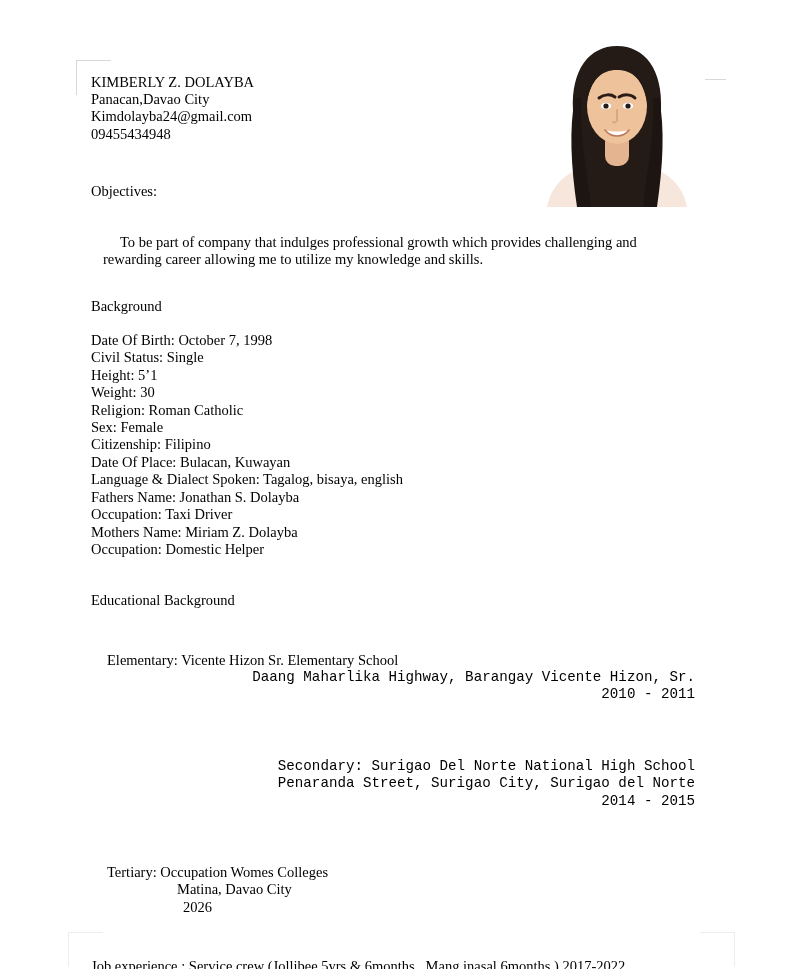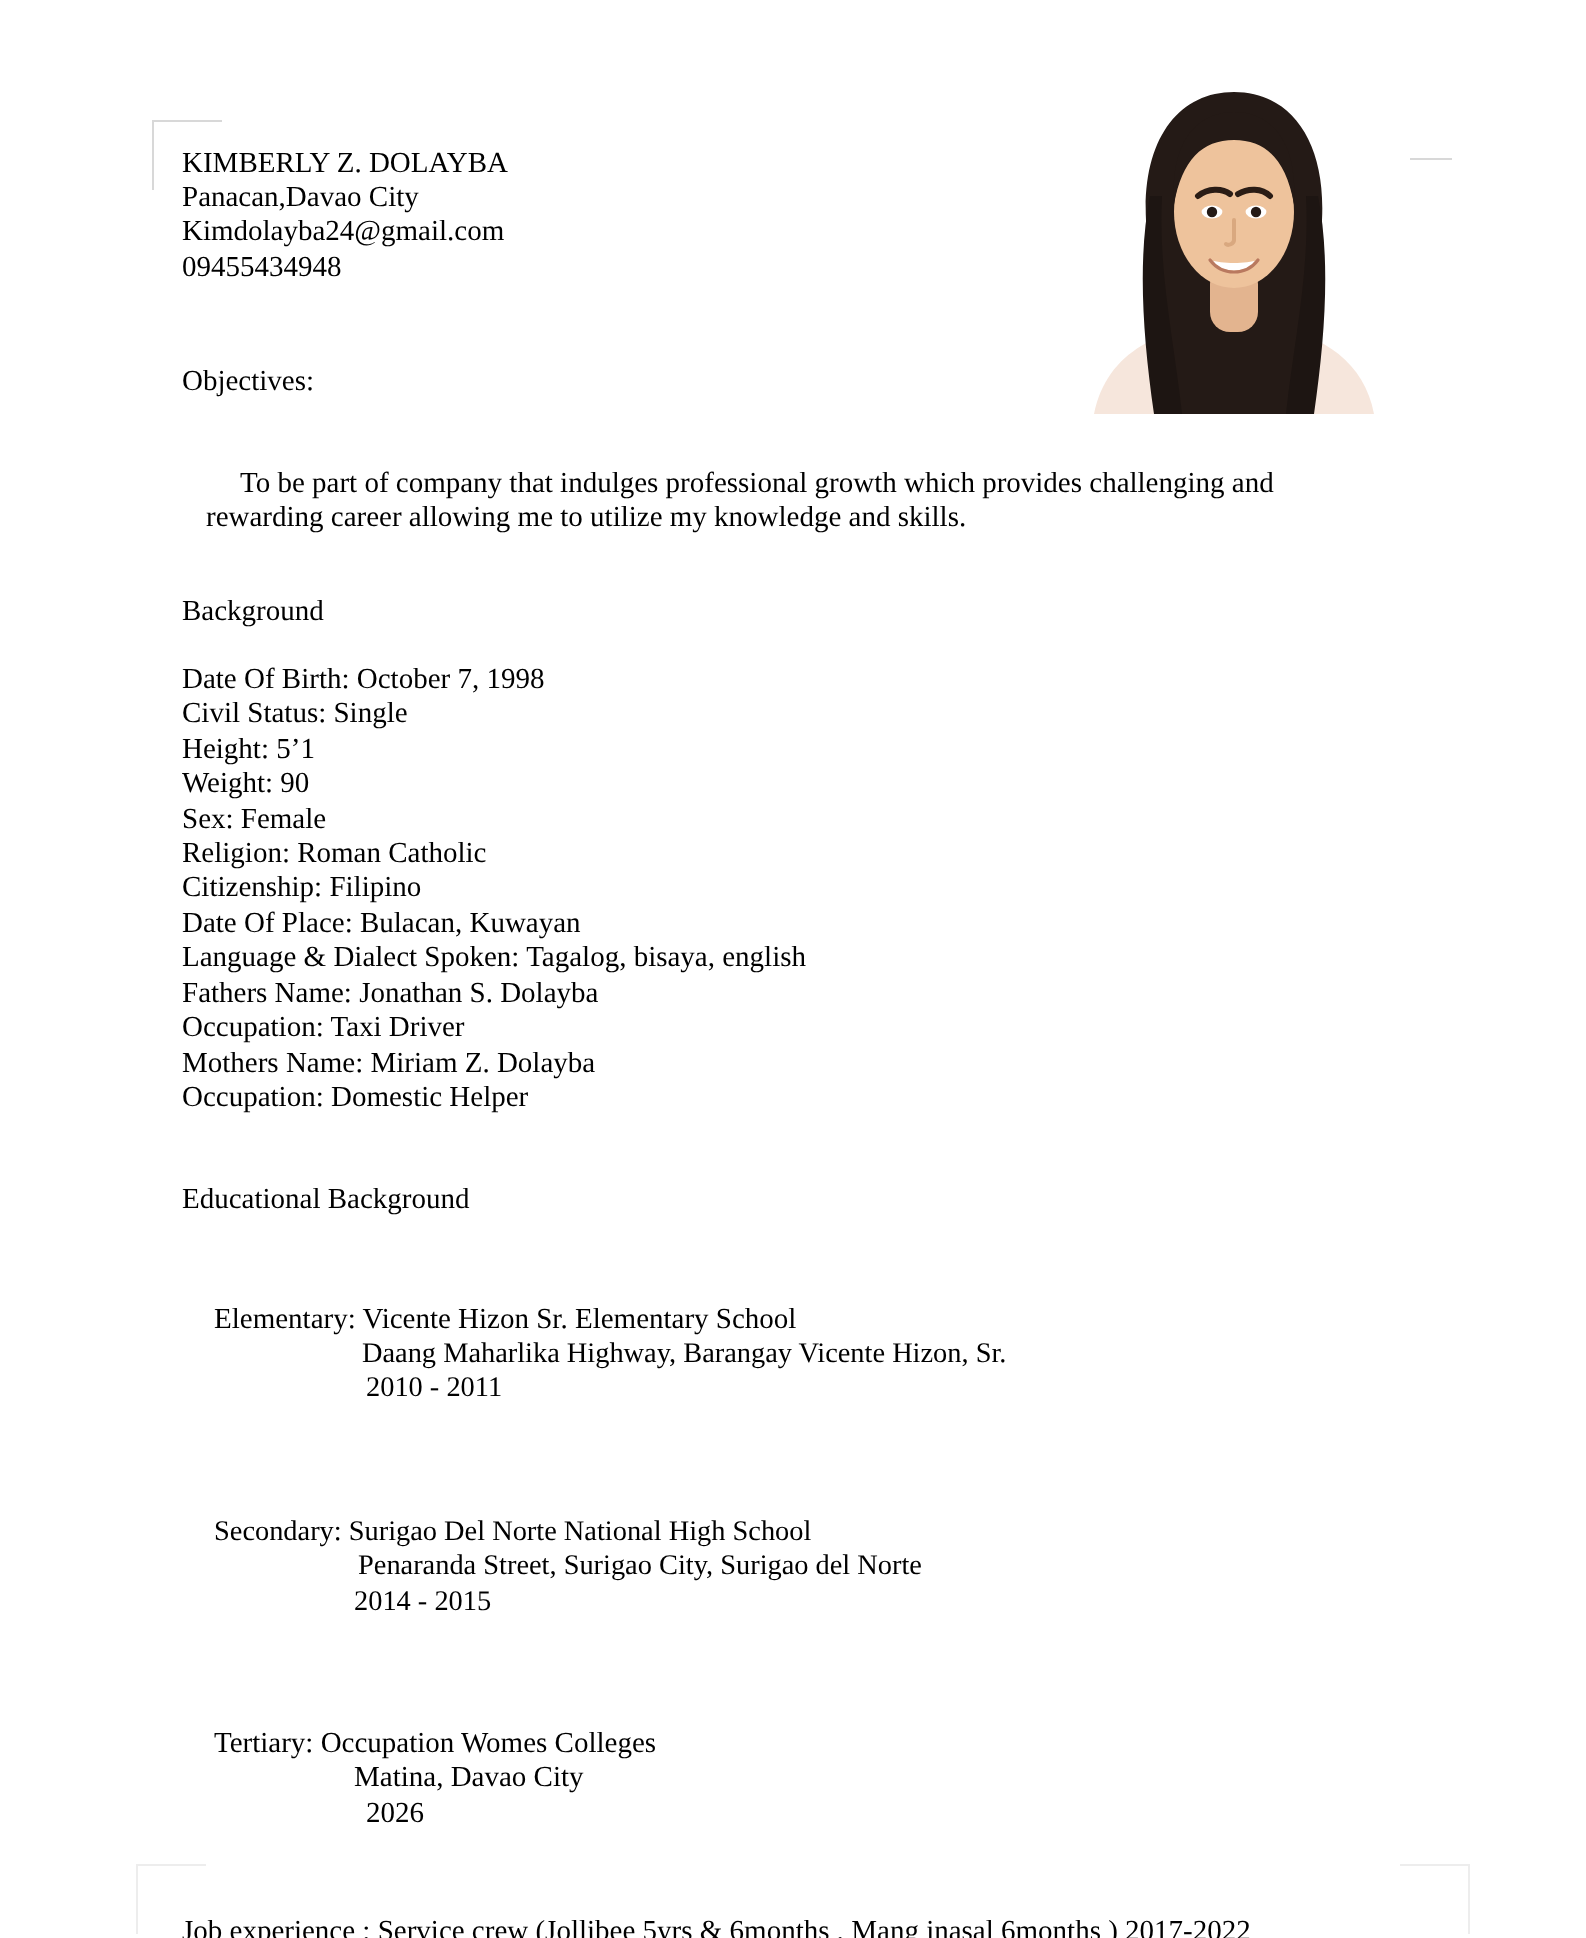--- a/index.html
+++ b/index.html
@@ -46,21 +46,21 @@
 
   
   .content {
     position: absolute;
     left: 91px;
     top: 74px;
     width: 620px;
   }
 
   .serif { font-family: "Liberation Serif", "DejaVu Serif", serif; }
-  .sans  { font-family: Liberation Serif, serif; }
+  .sans  { font-family: Liberation Mono, monospace; text-align: right; }
 
   .hdr-block { font-size: 14.5px; line-height: 17.2px; }
   .hdr-line { white-space: pre; }
 
   .sec-label {
     font-size: 14.5px;
     line-height: 17.2px;
     white-space: pre;
   }
 
@@ -154,23 +154,23 @@
 
     <div class="spacer-17"></div>
 
     <div class="sec-label serif">Background</div>
     <div class="spacer-17"></div>
 
     <div>
       <div class="info-line serif">Date Of Birth: October 7, 1998</div>
       <div class="info-line serif">Civil Status: Single</div>
       <div class="info-line serif">Height: 5’1</div>
-      <div class="info-line serif">Weight: 90</div>
+      <div class="info-line serif">Weight: 30</div>
+      <div class="info-line serif">Religion: Roman Catholic</div>
       <div class="info-line serif">Sex: Female</div>
-      <div class="info-line serif">Religion: Roman Catholic</div>
       <div class="info-line serif">Citizenship: Filipino</div>
       <div class="info-line serif">Date Of Place: Bulacan, Kuwayan</div>
       <div class="info-line serif">Language &amp; Dialect Spoken: Tagalog, bisaya, english</div>
       <div class="info-line serif">Fathers Name: Jonathan S. Dolayba</div>
       <div class="info-line serif">Occupation: Taxi Driver</div>
       <div class="info-line serif">Mothers Name: Miriam Z. Dolayba</div>
       <div class="info-line serif">Occupation: Domestic Helper</div>
     </div>
 
     <div class="spacer-34"></div>

